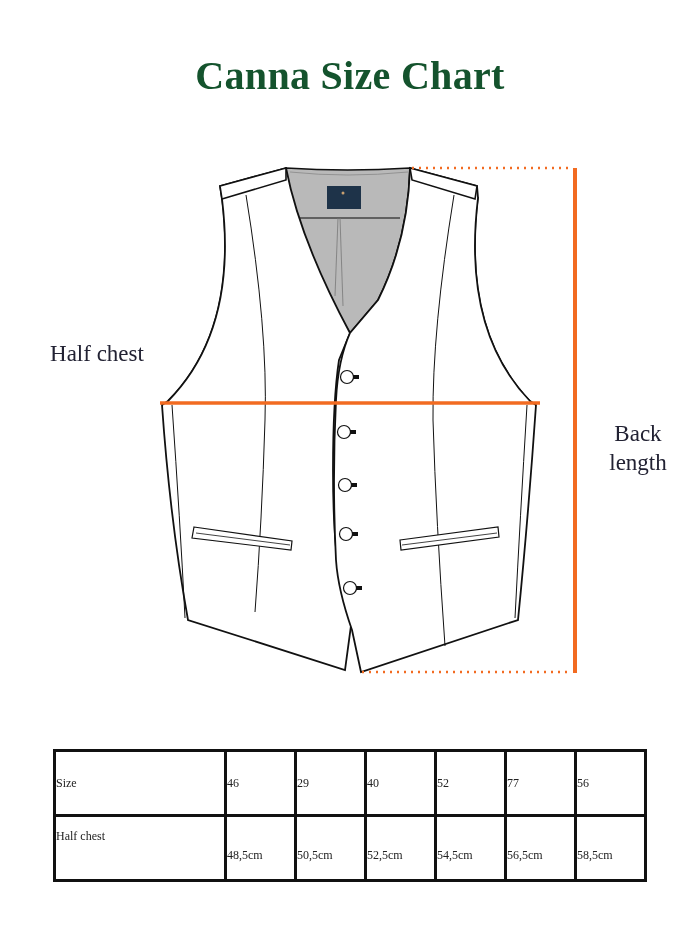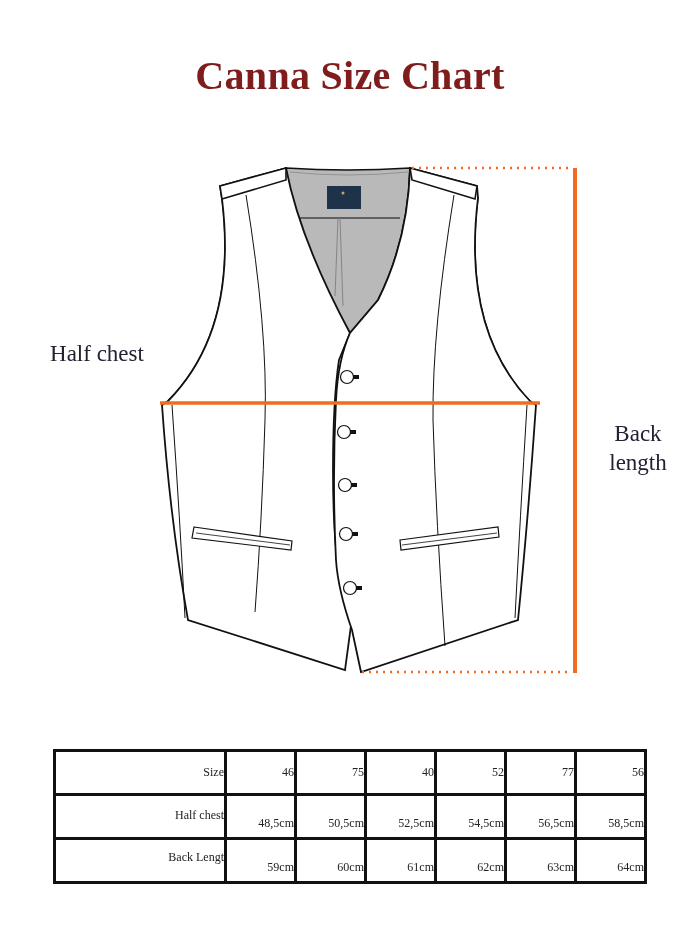--- a/index.html
+++ b/index.html
@@ -2,37 +2,37 @@
 <html><head>
   <meta charset="utf-8">
   <style>
     html, body { margin: 0; padding: 0; }
     body {
       width: 700px; height: 934px; background: #ffffff; position: relative; overflow: hidden;
       font-family: "DejaVu Serif", "Liberation Serif", serif; color: #1a1a2e;
     }
     .title {
       position: absolute; left: 0; top: 52px; width: 700px; text-align: center;
-      font-family: "Liberation Serif", serif; font-weight: bold; font-size: 40px; color: #7f1d1d;
+      font-family: "Liberation Serif", serif; font-weight: bold; font-size: 40px; color: #14532d;
       letter-spacing: 0.3px;
     }
     .label {
       position: absolute; font-family: "Liberation Serif", serif; font-size: 23px; color: #222233;
       text-align: center; line-height: 29px;
     }
     .label-half { left: 22px; top: 339px; width: 150px; }
     .label-back { left: 598px; top: 419px; width: 80px; font-family: Liberation Serif, serif; }
     svg.vest { position: absolute; left: 0; top: 0; }
     table.size-table {
       position: absolute; left: 53px; top: 749px; width: 594px; height: 133px;
       border-collapse: collapse; font-family: "Liberation Serif", serif; font-size: 12px; color: #222;
       table-layout: fixed;
     }
     table.size-table td {
-      border: 3px solid #111; text-align: right; padding: 0;
+      border: 3px solid #111; text-align: left; padding: 0;
     }
     table.size-table td.rowhead { width: 168px; vertical-align: middle; }
     table.size-table tr { height: 44px; }
     table.size-table tr.r1 td.rowhead { vertical-align: top; padding-top: 12px; }
     table.size-table tr.r2 td.rowhead { vertical-align: top; padding-top: 10px; }
     table.size-table tr.r1 td.val, table.size-table tr.r2 td.val { vertical-align: middle; padding-top: 14px; }
   </style>
 </head>
 <body>
 
@@ -106,38 +106,29 @@
 <div class="label label-back">
   <div>Back</div>
   <div>length</div>
 </div>
 
 <table class="size-table">
   <tbody>
       <tr class="r0">
     <td class="rowhead">Size</td>
     <td>46</td>
-    <td>75</td>
+    <td>29</td>
     <td>40</td>
     <td>52</td>
     <td>77</td>
     <td>56</td>
   </tr>
   <tr class="r1">
     <td class="rowhead">Half chest</td>
     <td class="val">48,5cm</td>
     <td class="val">50,5cm</td>
     <td class="val">52,5cm</td>
     <td class="val">54,5cm</td>
     <td class="val">56,5cm</td>
     <td class="val">58,5cm</td>
   </tr>
-  <tr class="r2">
-    <td class="rowhead">Back Lengt</td>
-    <td class="val">59cm</td>
-    <td class="val">60cm</td>
-    <td class="val">61cm</td>
-    <td class="val">62cm</td>
-    <td class="val">63cm</td>
-    <td class="val">64cm</td>
-  </tr>
 </tbody>
   </table>
 
 </body></html>

